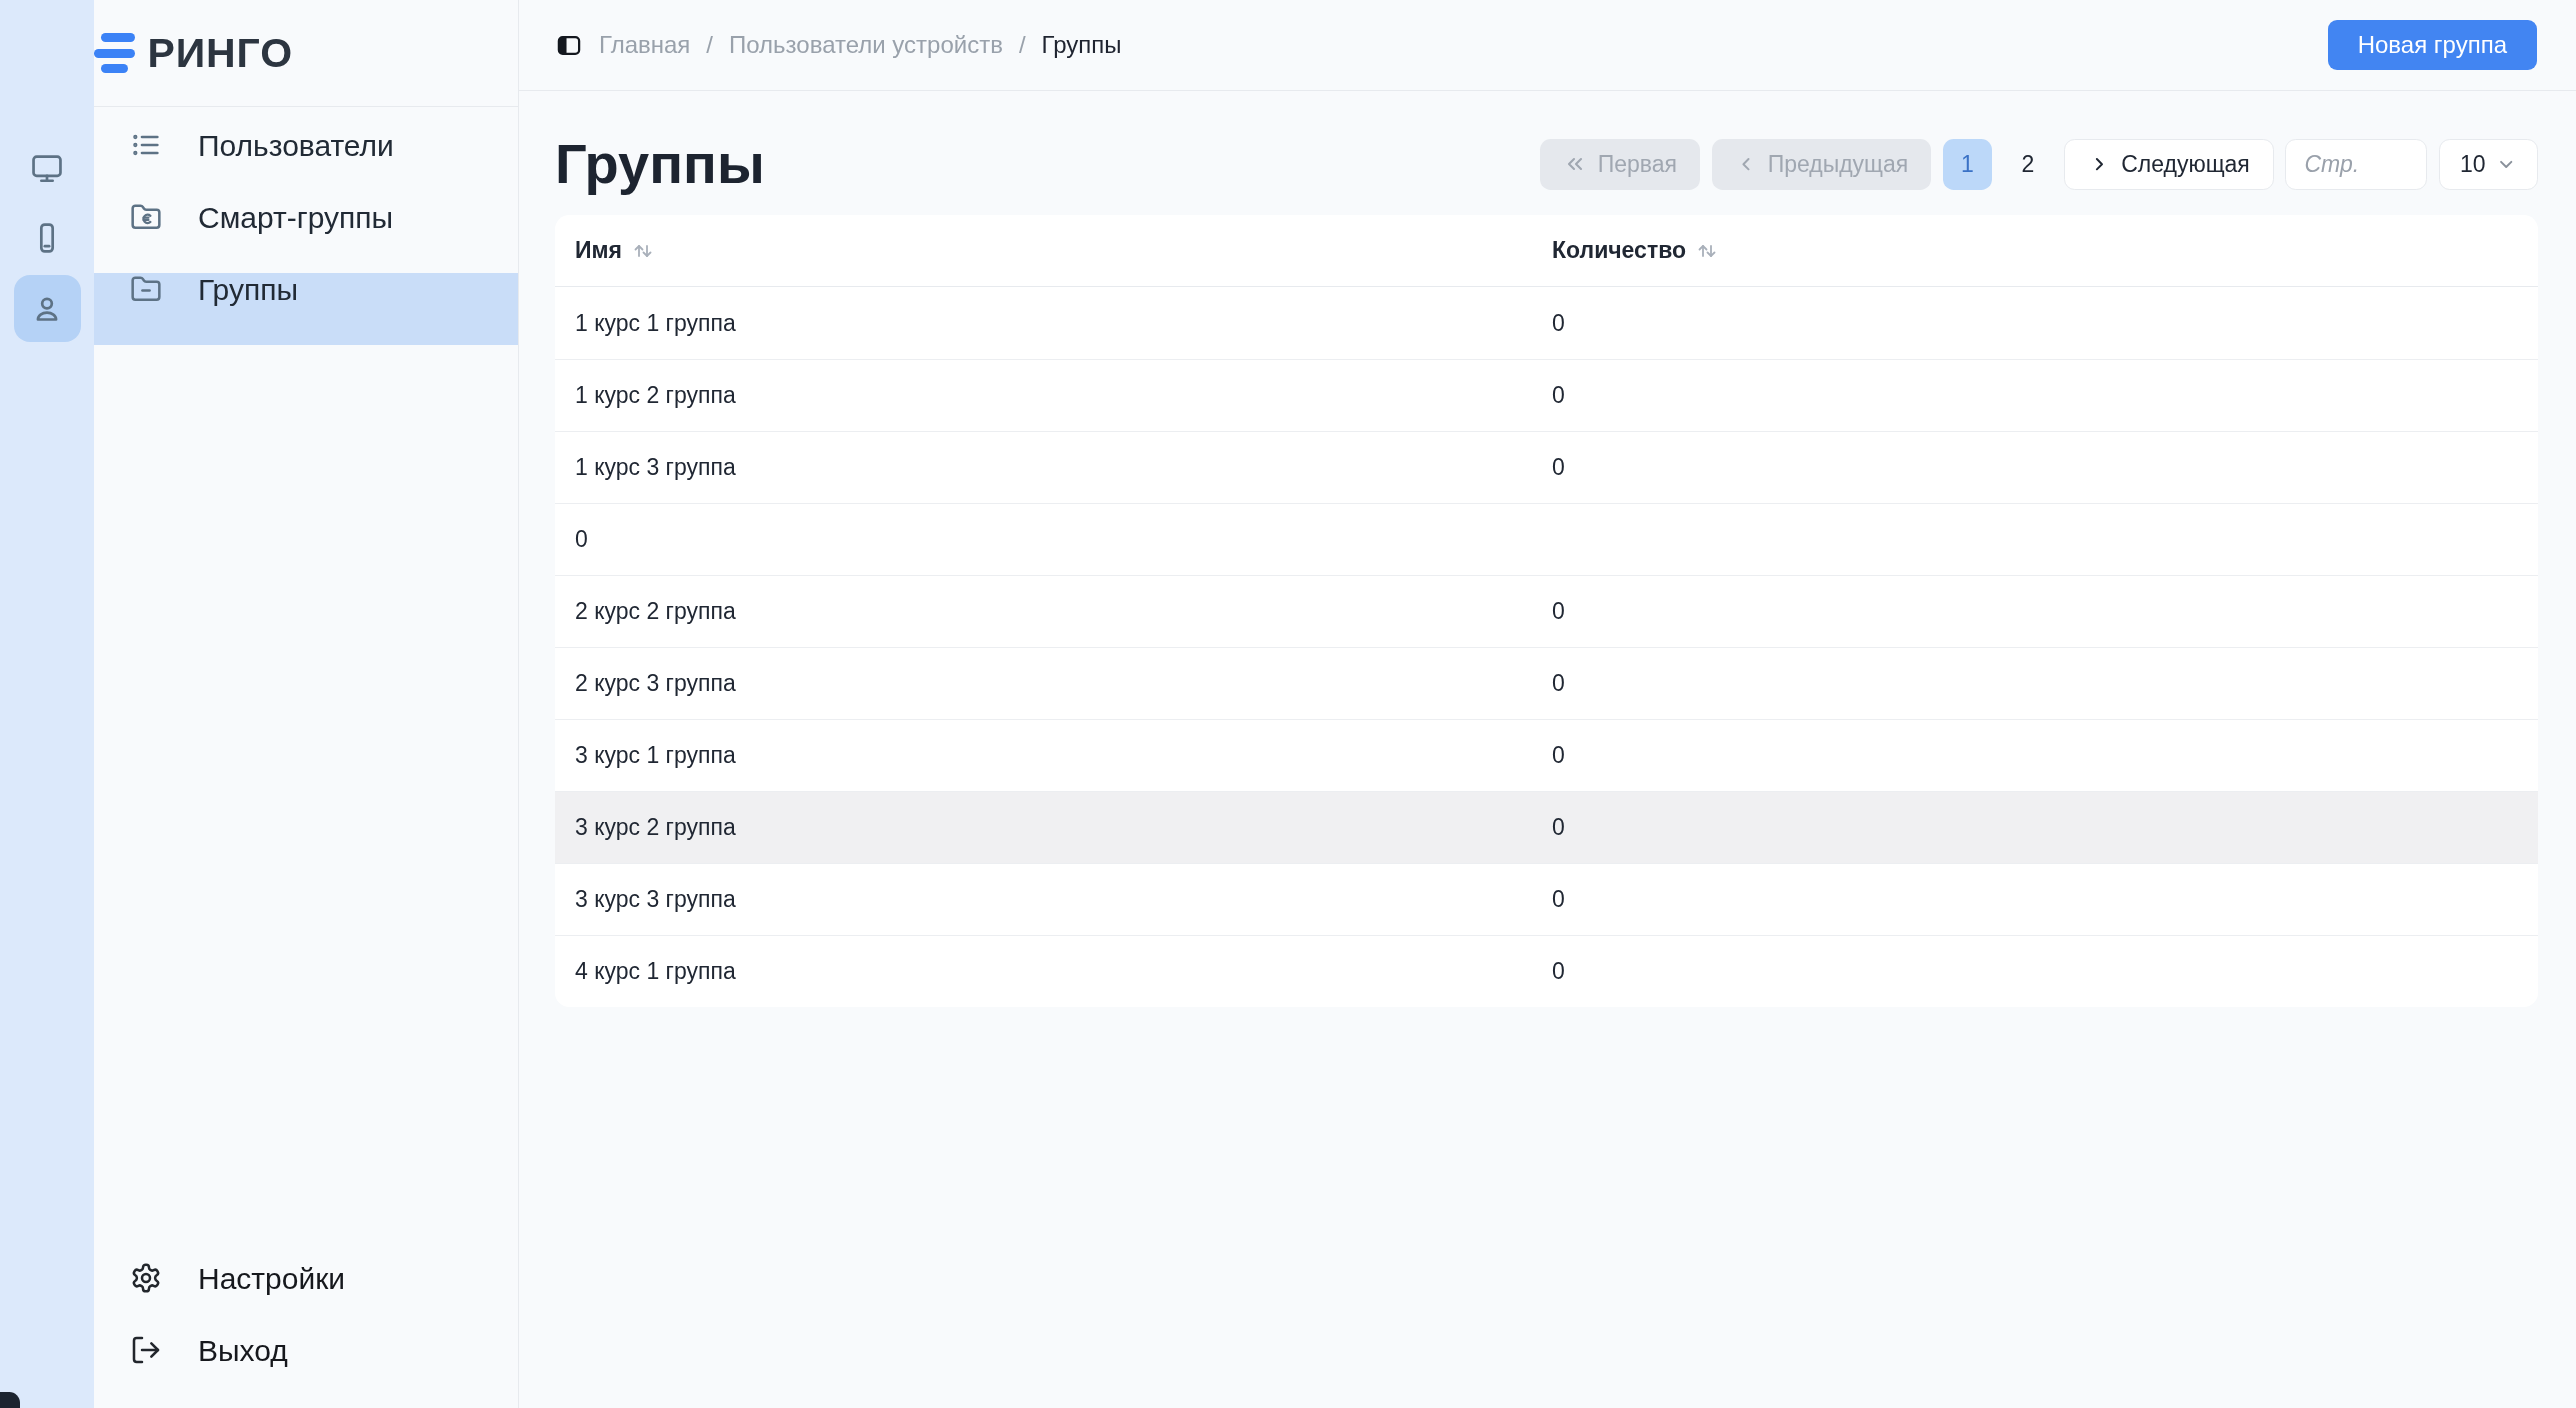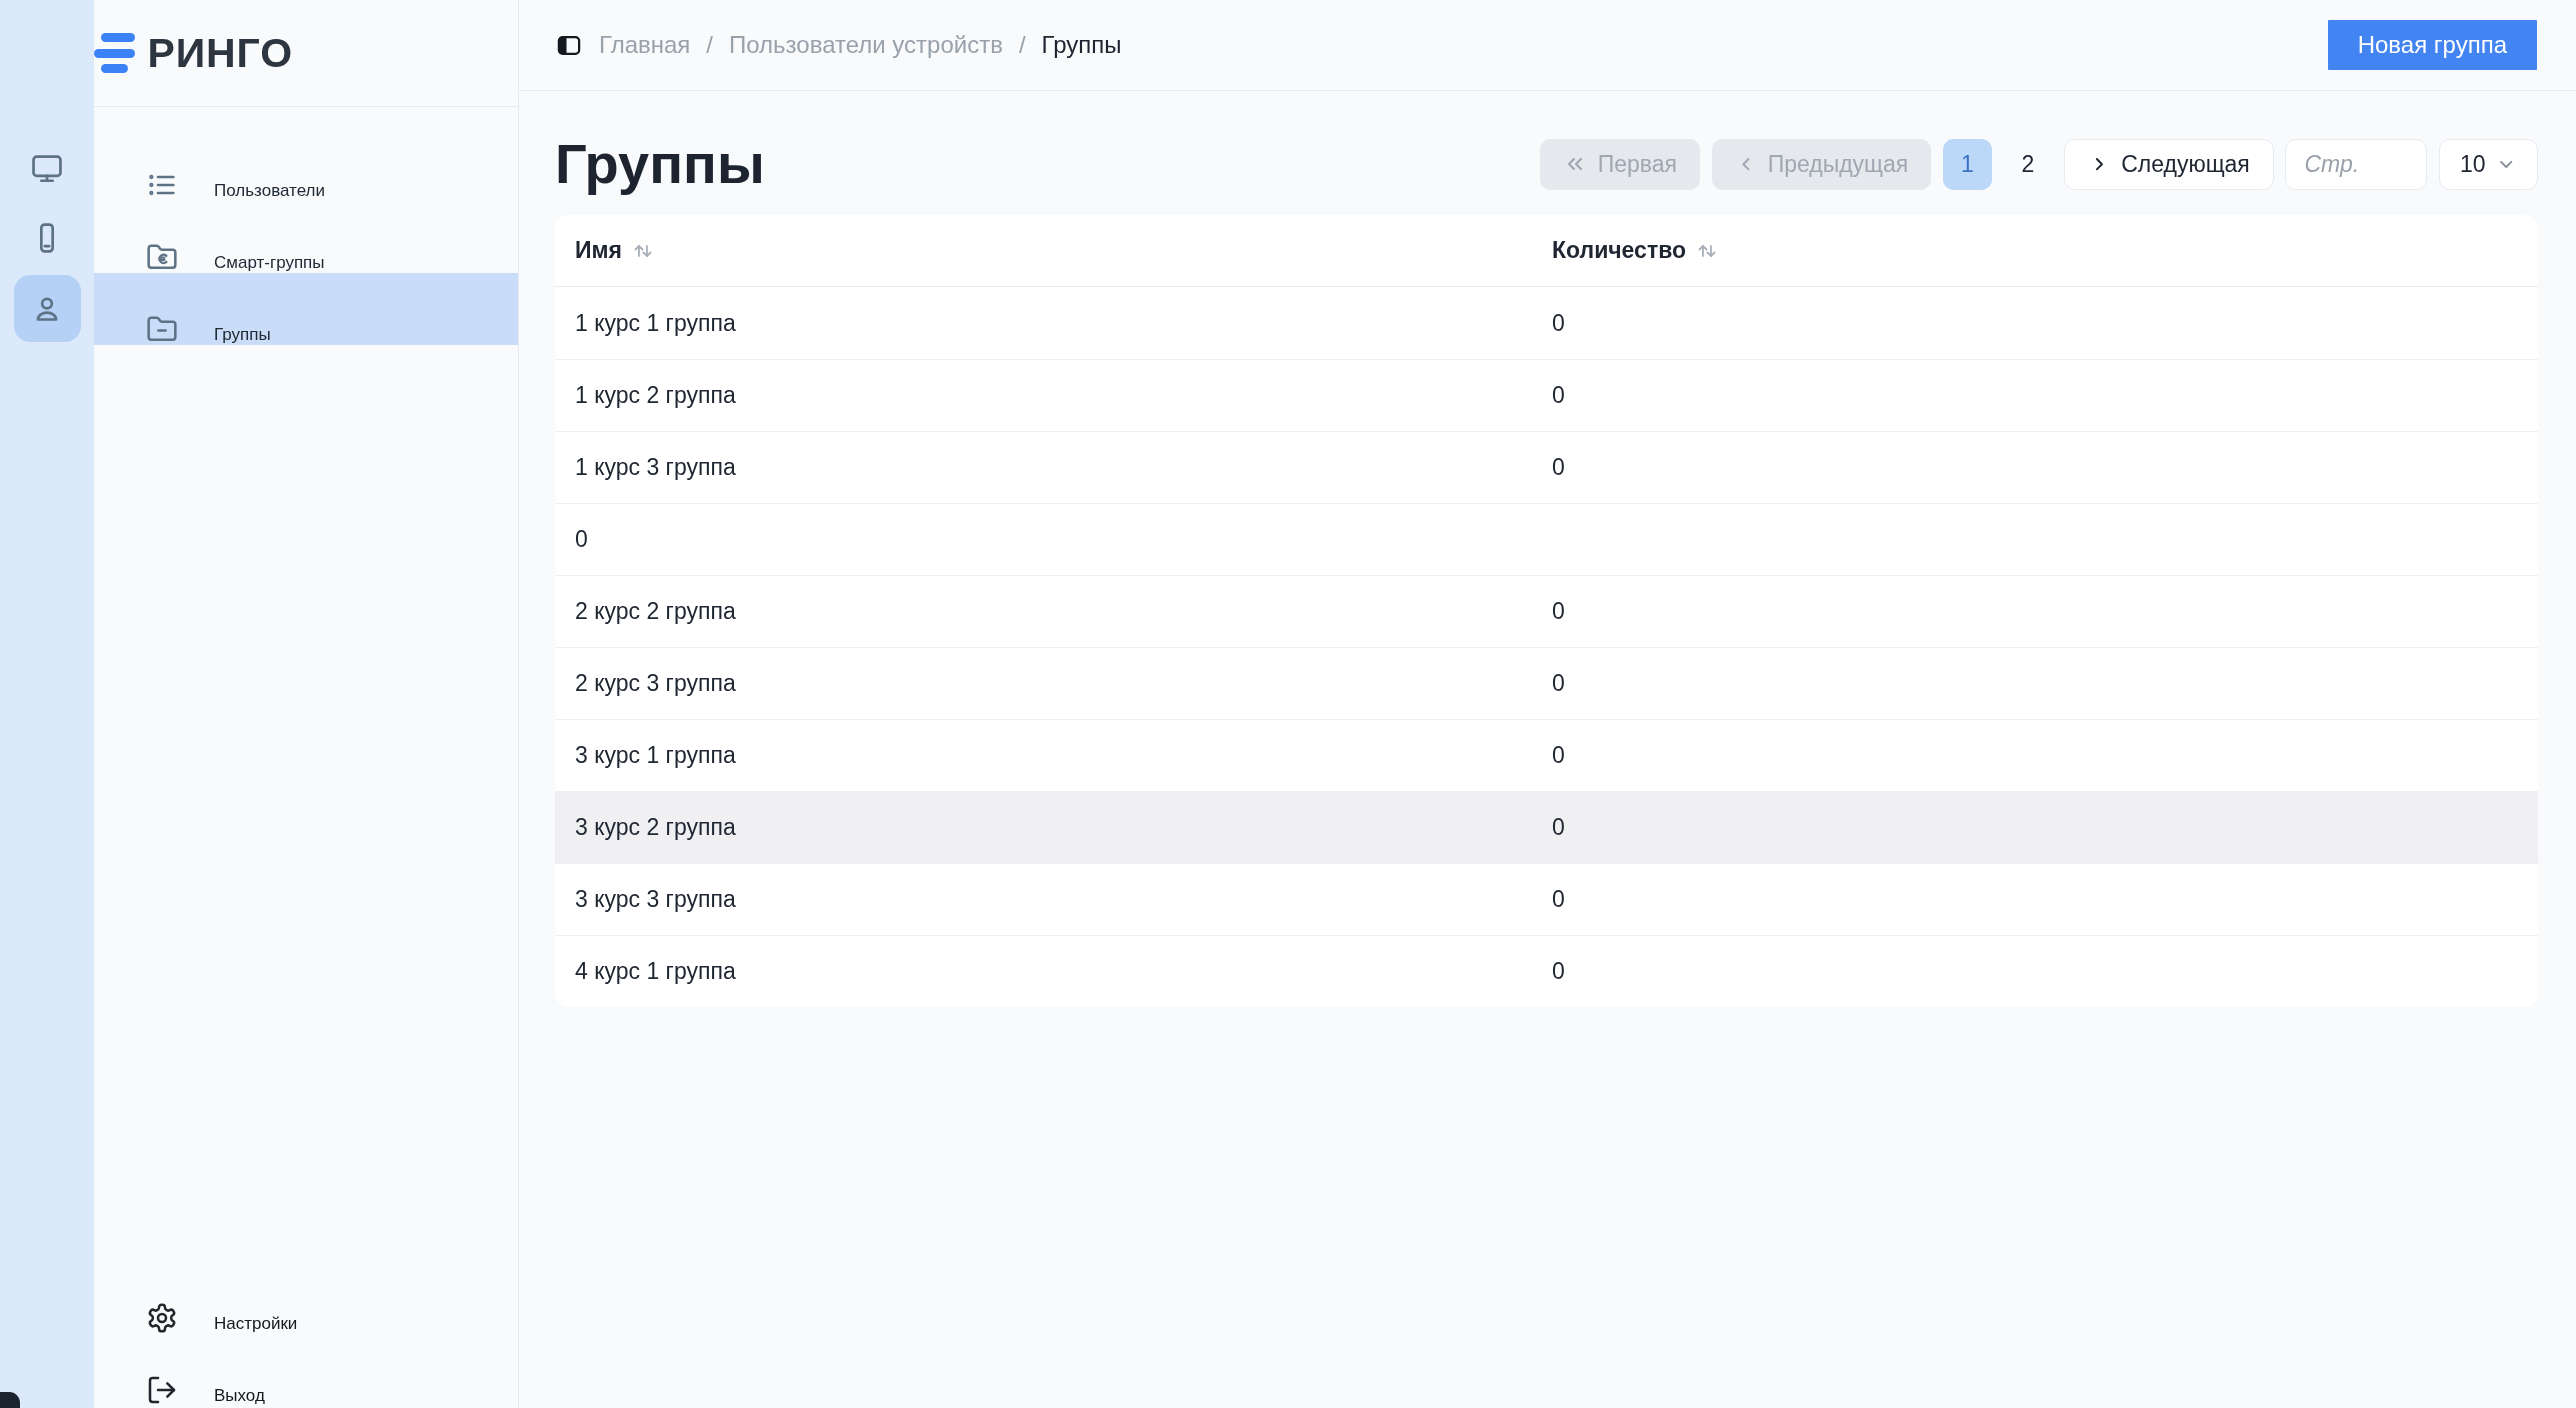--- a/index.html
+++ b/index.html
@@ -42,43 +42,43 @@
   }
   .logo-mark { display:flex; flex-direction:column; gap:6.3px; width:41px; }
   .logo-mark span { height:9px; border-radius:4.5px; background:#3b82f6; }
   .logo-mark .b1 { width:34px; margin-left:7.2px; }
   .logo-mark .b2 { width:41px; }
   .logo-mark .b3 { width:27px; margin-left:7.2px; }
   .logo-text { font-size:41px; font-weight:700; color:#2c3540; letter-spacing:0.9px; }
 
   .menu { flex:1; padding-top:22.4px; }
   .menu-item {
-    height:72px; display:flex; align-items:flex-end;
-    padding-left:52px; gap:36px; font-size:17px; color:#212a35; cursor:pointer;
+    height:72px; display:flex; align-items:flex-start;
+    padding-left:36px; gap:36px; font-size:30px; color:#212a35; cursor:pointer;
   }
   .menu-item .mi-icon { color:#5d7285; }
   .menu-item.active { background:#c9ddf8; }
   .sidebar-footer { padding-bottom:1.8px; }
   .sidebar-footer .menu-item .mi-icon { color:#22262c; }
   .sidebar-footer .menu-item { color:#16181d; }
 
   
   .main { flex:1; min-width:0; display:flex; flex-direction:column; }
   .main-header {
     height:91px; flex-shrink:0; border-bottom:0.9px solid #e7eaee;
     display:flex; align-items:center; padding:0 39px 0 36px;
   }
   .crumbs { display:flex; align-items:center; gap:16px; font-size:24px; }
   .crumb { color:#99a1ab; cursor:pointer; }
   .crumb-sep { color:#99a1ab; }
   .crumb.current { color:#1f2430; font-weight:500; cursor:default; }
   .btn-primary {
     margin-left:auto; height:50px; padding:0 30px;
     background:#4285f2; color:#fff; font-size:24px;
-    border:none; border-radius:1px; cursor:pointer;
+    border:none; border-radius:9px; cursor:pointer;
     display:flex; align-items:center;
     font-family:"Liberation Sans", sans-serif;
   }
 
   .content { padding:40px 38px 0 36px; }
   .title-row { display:flex; align-items:center; justify-content:space-between; }
   .page-title { font-size:56px; line-height:66px; font-weight:700; color:#1d2430; }
 
   
   .pagination { display:flex; align-items:center; gap:11.6px; font-size:23px; }

